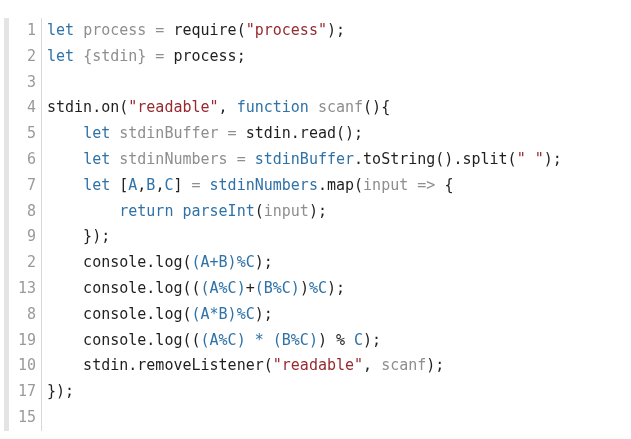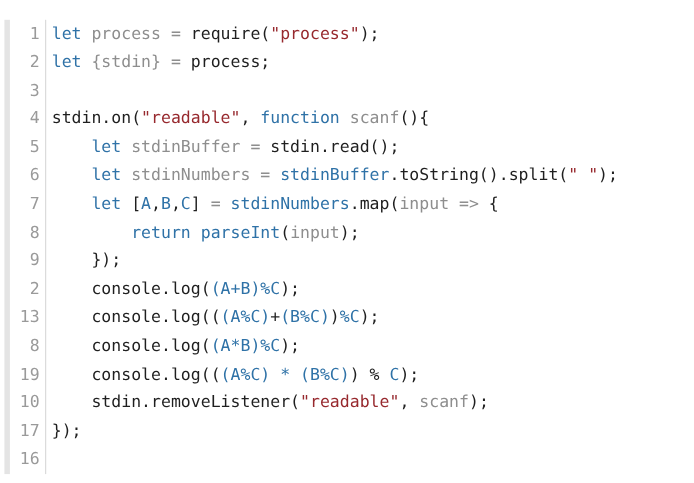--- a/index.html
+++ b/index.html
@@ -64,16 +64,16 @@
       <div class="ln">6</div>
       <div class="ln">7</div>
       <div class="ln">8</div>
       <div class="ln">9</div>
       <div class="ln">2</div>
       <div class="ln">13</div>
       <div class="ln">8</div>
       <div class="ln">19</div>
       <div class="ln">10</div>
       <div class="ln">17</div>
-      <div class="ln">16</div>
+      <div class="ln">15</div>
     </div>
   <pre class="code-area"><div class="code-line"><span style="color: rgb(47, 114, 167);">let</span><span style="color: rgb(31, 31, 31);"> </span><span style="color: rgb(142, 142, 142);">process = </span><span style="color: rgb(31, 31, 31);">require(</span><span style="color: rgb(151, 41, 46);">"process"</span><span style="color: rgb(31, 31, 31);">);</span></div><div class="code-line"><span style="color: rgb(47, 114, 167);">let</span><span style="color: rgb(31, 31, 31);"> </span><span style="color: rgb(142, 142, 142);">{stdin} = </span><span style="color: rgb(31, 31, 31);">process;</span></div><div class="code-line"></div><div class="code-line"><span style="color: rgb(31, 31, 31);">stdin.on(</span><span style="color: rgb(151, 41, 46);">"readable"</span><span style="color: rgb(31, 31, 31);">, </span><span style="color: rgb(47, 114, 167);">function</span><span style="color: rgb(31, 31, 31);"> </span><span style="color: rgb(142, 142, 142);">scanf</span><span style="color: rgb(31, 31, 31);">(){</span></div><div class="code-line"><span style="color: rgb(31, 31, 31);">    </span><span style="color: rgb(47, 114, 167);">let</span><span style="color: rgb(31, 31, 31);"> </span><span style="color: rgb(142, 142, 142);">stdinBuffer = </span><span style="color: rgb(31, 31, 31);">stdin.read();</span></div><div class="code-line"><span style="color: rgb(31, 31, 31);">    </span><span style="color: rgb(47, 114, 167);">let</span><span style="color: rgb(31, 31, 31);"> </span><span style="color: rgb(142, 142, 142);">stdinNumbers = </span><span style="color: rgb(47, 114, 167);">stdinBuffer</span><span style="color: rgb(31, 31, 31);">.toString().split(</span><span style="color: rgb(151, 41, 46);">" "</span><span style="color: rgb(31, 31, 31);">);</span></div><div class="code-line"><span style="color: rgb(31, 31, 31);">    </span><span style="color: rgb(47, 114, 167);">let</span><span style="color: rgb(31, 31, 31);"> [</span><span style="color: rgb(47, 114, 167);">A</span><span style="color: rgb(31, 31, 31);">,</span><span style="color: rgb(47, 114, 167);">B</span><span style="color: rgb(31, 31, 31);">,</span><span style="color: rgb(47, 114, 167);">C</span><span style="color: rgb(31, 31, 31);">] </span><span style="color: rgb(142, 142, 142);">= </span><span style="color: rgb(47, 114, 167);">stdinNumbers</span><span style="color: rgb(31, 31, 31);">.map(</span><span style="color: rgb(142, 142, 142);">input =&gt; </span><span style="color: rgb(31, 31, 31);">{</span></div><div class="code-line"><span style="color: rgb(31, 31, 31);">        </span><span style="color: rgb(47, 114, 167);">return</span><span style="color: rgb(31, 31, 31);"> </span><span style="color: rgb(47, 114, 167);">parseInt</span><span style="color: rgb(31, 31, 31);">(</span><span style="color: rgb(142, 142, 142);">input</span><span style="color: rgb(31, 31, 31);">);</span></div><div class="code-line"><span style="color: rgb(31, 31, 31);">    });</span></div><div class="code-line"><span style="color: rgb(31, 31, 31);">    console.log(</span><span style="color: rgb(47, 114, 167);">(A+B)%C</span><span style="color: rgb(31, 31, 31);">);</span></div><div class="code-line"><span style="color: rgb(31, 31, 31);">    console.log((</span><span style="color: rgb(47, 114, 167);">(A%C)</span><span style="color: rgb(31, 31, 31);">+</span><span style="color: rgb(47, 114, 167);">(B%C)</span><span style="color: rgb(31, 31, 31);">)</span><span style="color: rgb(47, 114, 167);">%C</span><span style="color: rgb(31, 31, 31);">);</span></div><div class="code-line"><span style="color: rgb(31, 31, 31);">    console.log(</span><span style="color: rgb(47, 114, 167);">(A*B)%C</span><span style="color: rgb(31, 31, 31);">);</span></div><div class="code-line"><span style="color: rgb(31, 31, 31);">    console.log((</span><span style="color: rgb(47, 114, 167);">(A%C)</span><span style="color: rgb(31, 31, 31);"> </span><span style="color: rgb(47, 114, 167);">*</span><span style="color: rgb(31, 31, 31);"> </span><span style="color: rgb(47, 114, 167);">(B%C)</span><span style="color: rgb(31, 31, 31);">) % </span><span style="color: rgb(47, 114, 167);">C</span><span style="color: rgb(31, 31, 31);">);</span></div><div class="code-line"><span style="color: rgb(31, 31, 31);">    stdin.removeListener(</span><span style="color: rgb(151, 41, 46);">"readable"</span><span style="color: rgb(31, 31, 31);">, </span><span style="color: rgb(142, 142, 142);">scanf</span><span style="color: rgb(31, 31, 31);">);</span></div><div class="code-line"><span style="color: rgb(31, 31, 31);">});</span></div><div class="code-line"></div></pre>
 </div>
 
 </body></html>

